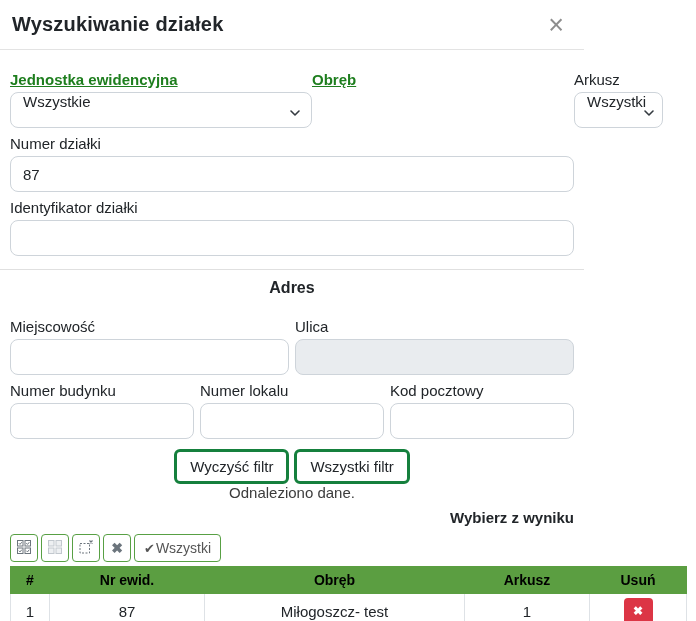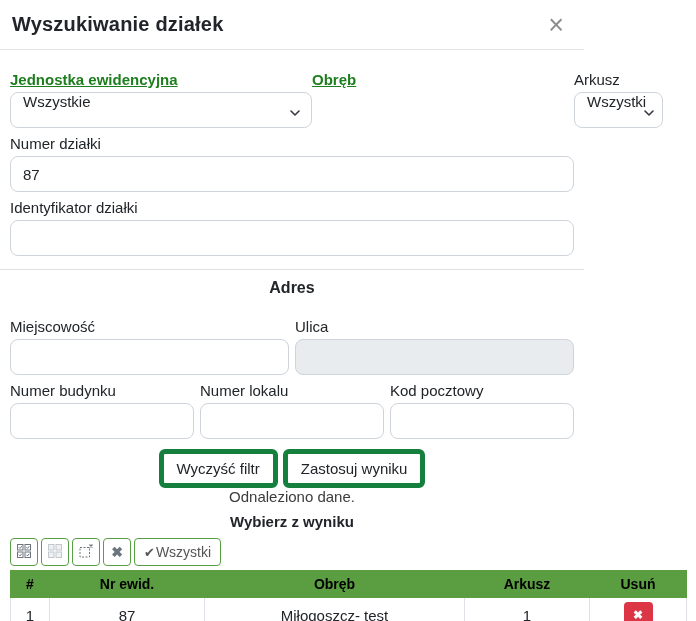--- a/index.html
+++ b/index.html
@@ -52,26 +52,26 @@
     font-family: "Liberation Sans", sans-serif; outline: none;
   }
   input.txt:disabled, input.txt.disabled { background: #e9ecef; }
 
   hr.sep { border: none; border-top: 1px solid #e0e0e0; margin: 13px -10px 9px; }
 
   .center-h { text-align: center; font-size: 16px; font-weight: 700; color: #212529; margin-bottom: 6px; }
 
   .btn-row { display: flex; justify-content: center; gap: 5px; margin-top: 10px; }
   .g-btn {
-    background: #fff; border: 5px solid #15803d; border-radius: 6px;
+    background: #fff; border: 3px solid #15803d; border-radius: 6px;
     padding: 6px 13px; font-size: 15px; color: #212529; cursor: pointer;
     font-family: "Liberation Sans", sans-serif;
   }
   .status-line { text-align: center; font-size: 15px; color: #3c3c3c; margin-top: 0; }
-  .result-h { text-align: center; font-size: 15px; font-weight: 700; margin-top: 8px; }
+  .result-h { text-align: right; font-size: 15px; font-weight: 700; margin-top: 8px; }
 
   
   .toolbar { display: flex; align-items: center; margin: 8px 0 4px; }
   .tool-btn {
     height: 28px; min-width: 28px; background: #fff; border: 1px solid #58a044;
     border-radius: 4px; margin-right: 3px; display: inline-flex; align-items: center;
     justify-content: center; cursor: pointer; color: #6c757d; padding: 0 5px;
   }
   .tool-btn .glyph-x { font-size: 14px; font-weight: 700; color: #6c757d; }
   .tool-btn.select-btn { padding: 0 9px; color: #555; font-size: 14px; }
@@ -169,21 +169,21 @@
         <input class="txt" type="text" value="" style="">
       </div>
       <div class="field">
         <label>Kod pocztowy</label>
         <input class="txt" type="text" value="" style="">
       </div>
     </div>
 
     <div class="btn-row">
       <button class="g-btn">Wyczyść filtr</button>
-      <button class="g-btn">Zastosuj wyniku</button>
+      <button class="g-btn">Wszystki filtr</button>
     </div>
 
     <div class="status-line">Odnaleziono dane.</div>
     <div class="result-h">Wybierz z wyniku</div>
 
     <div class="toolbar">
       <button class="tool-btn">
         <span>
           <svg width="16" height="16" viewBox="0 0 16 16">
             <g fill="none" stroke="#6c757d" stroke-width="1">

